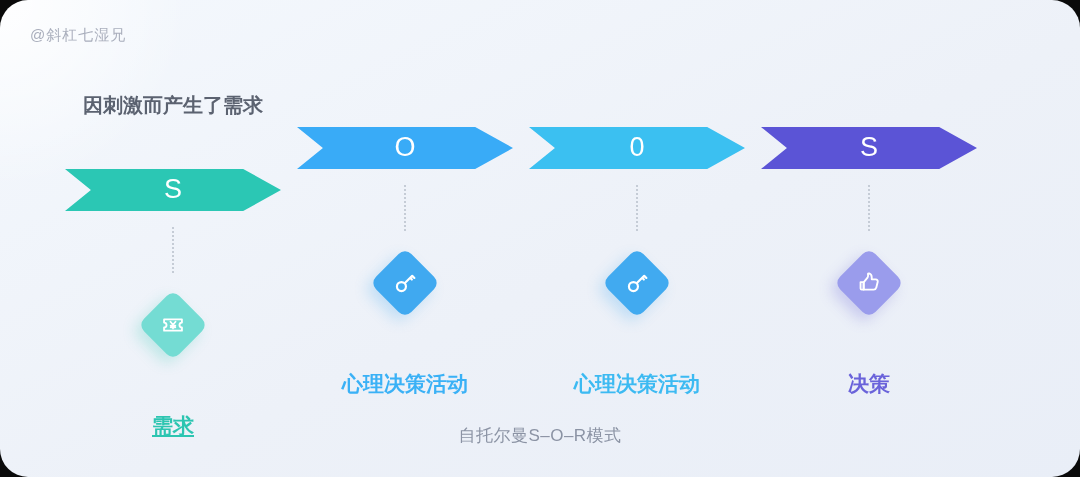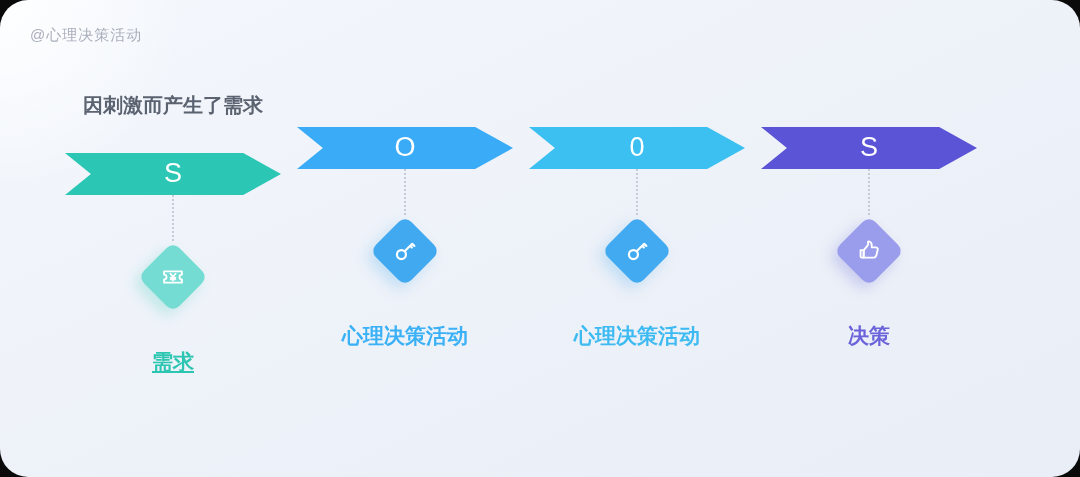--- a/index.html
+++ b/index.html
@@ -33,20 +33,21 @@
     position: absolute;
     top: 92px;
     left: 57px;
     display: flex;
   }
   .col {
     width: 232px;
     display: flex;
     flex-direction: column;
     align-items: center;
+    gap: 16px;
   }
   .col-header {
     height: 26px;
     line-height: 26px;
     font-size: 20px;
     font-weight: 700;
     color: #5b6270;
     white-space: nowrap;
   }
   .banner {
@@ -113,21 +114,21 @@
     font-size: 17px;
     color: #8b93a4;
     letter-spacing: 0.5px;
   }
 </style>
 </head>
 <body>
 
 <div class="panel">
 
-  <div class="watermark">@心理决策活动</div>
+  <div class="watermark">@斜杠七湿兄</div>
 
   <div class="cols">
 
     <div class="col c1">
       <div class="col-header">因刺激而产生了需求</div>
       <div class="banner">
         <span class="banner-letter">S</span>
       </div>
       <div class="dotline"></div>
       <div class="diamond">
@@ -184,14 +185,15 @@
             <path d="M7 15 H10.3 V23 H8.2 A1.2 1.2 0 0 1 7 21.8 Z" stroke-width="2"></path>
             <path d="M10.3 15.4 L14.6 10 C15.3 9.1 15.1 7.7 14.9 6.8 C14.75 6.1 15.4 5.5 16.1 5.75 C17.8 6.4 18.9 8 18.9 9.8 V12.1 H23.2 C24.6 12.1 25.6 13.4 25.3 14.7 L23.8 20.9 C23.5 22.1 22.4 23 21.1 23 H10.3 Z" stroke-width="2"></path>
           </svg>
         </span>
       </div>
       <div class="col-label">决策</div>
     </div>
 
   </div>
 
+  <div class="caption">自托尔曼S–O–R模式</div>
 
 </div>
 
 </body></html>

